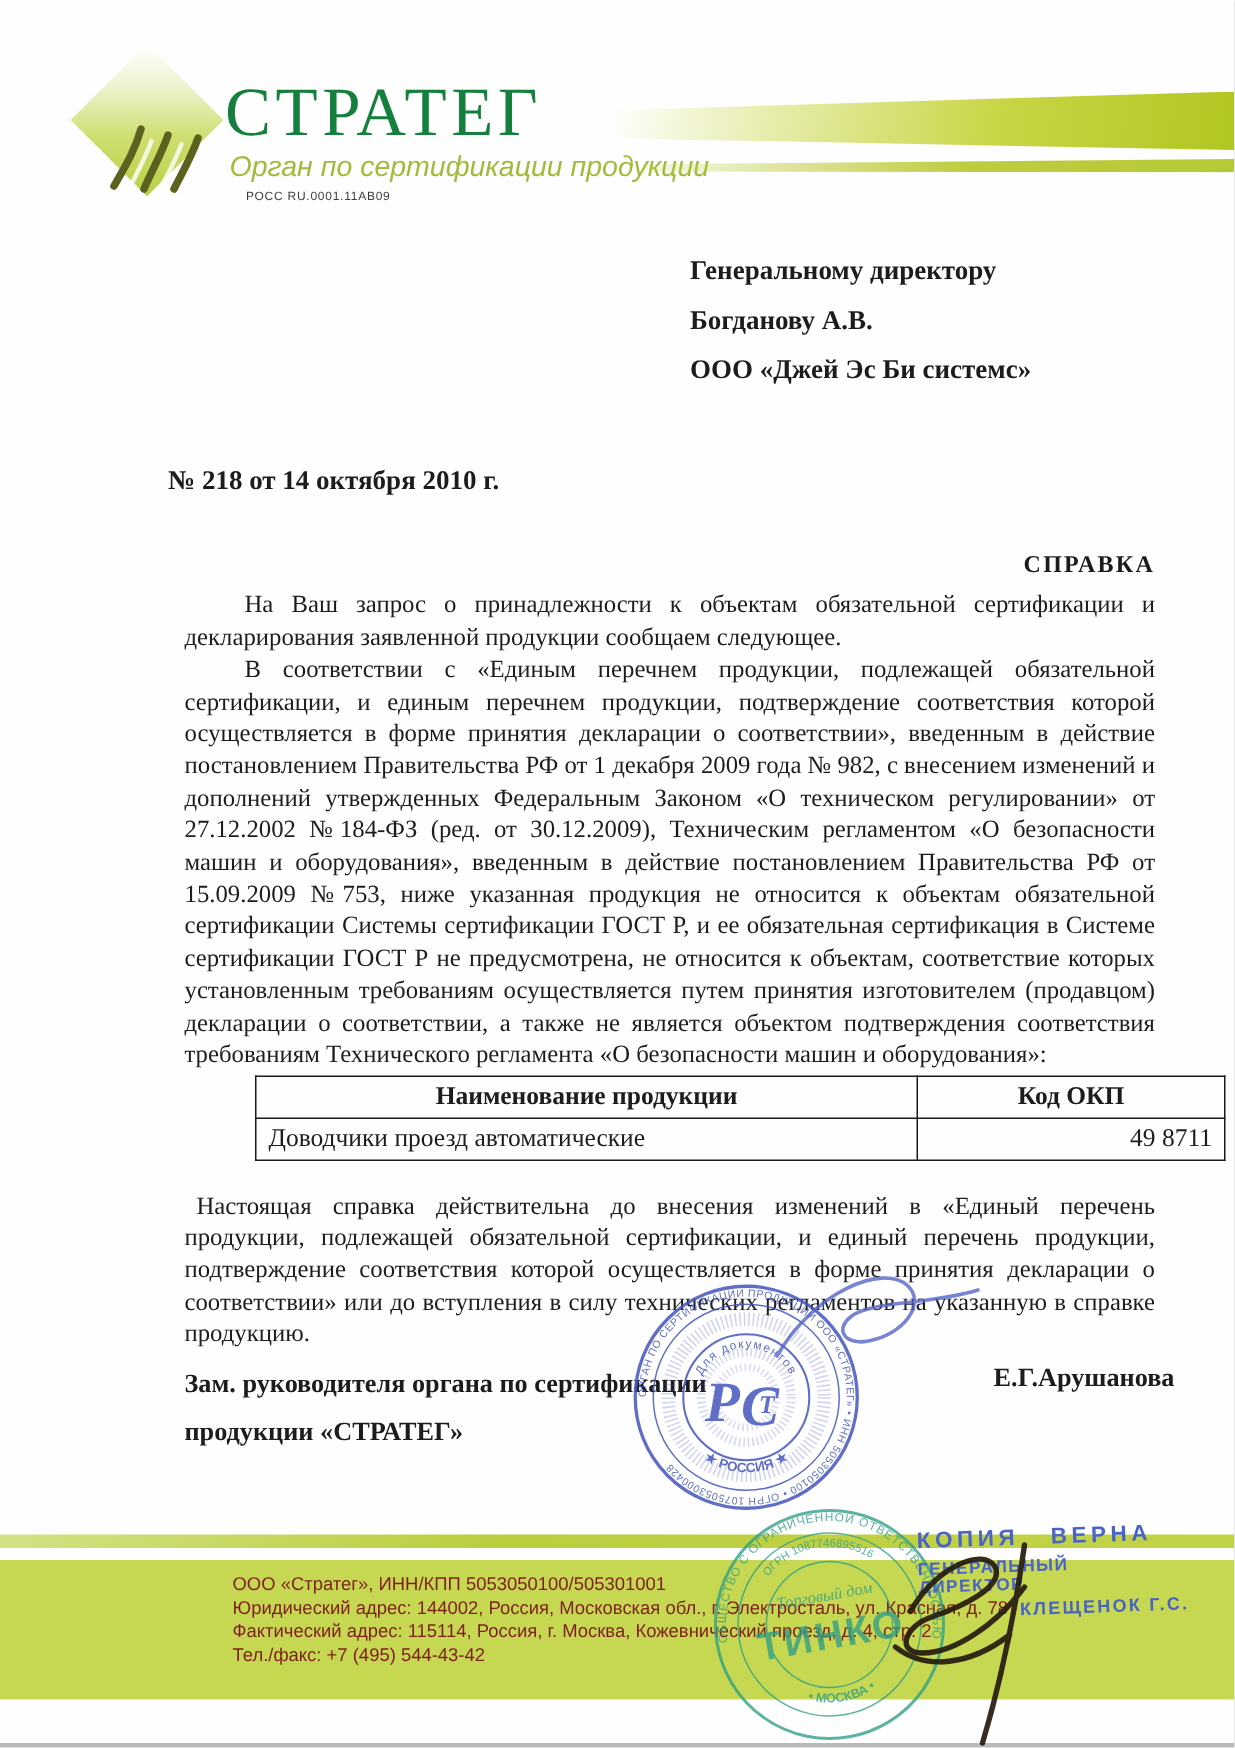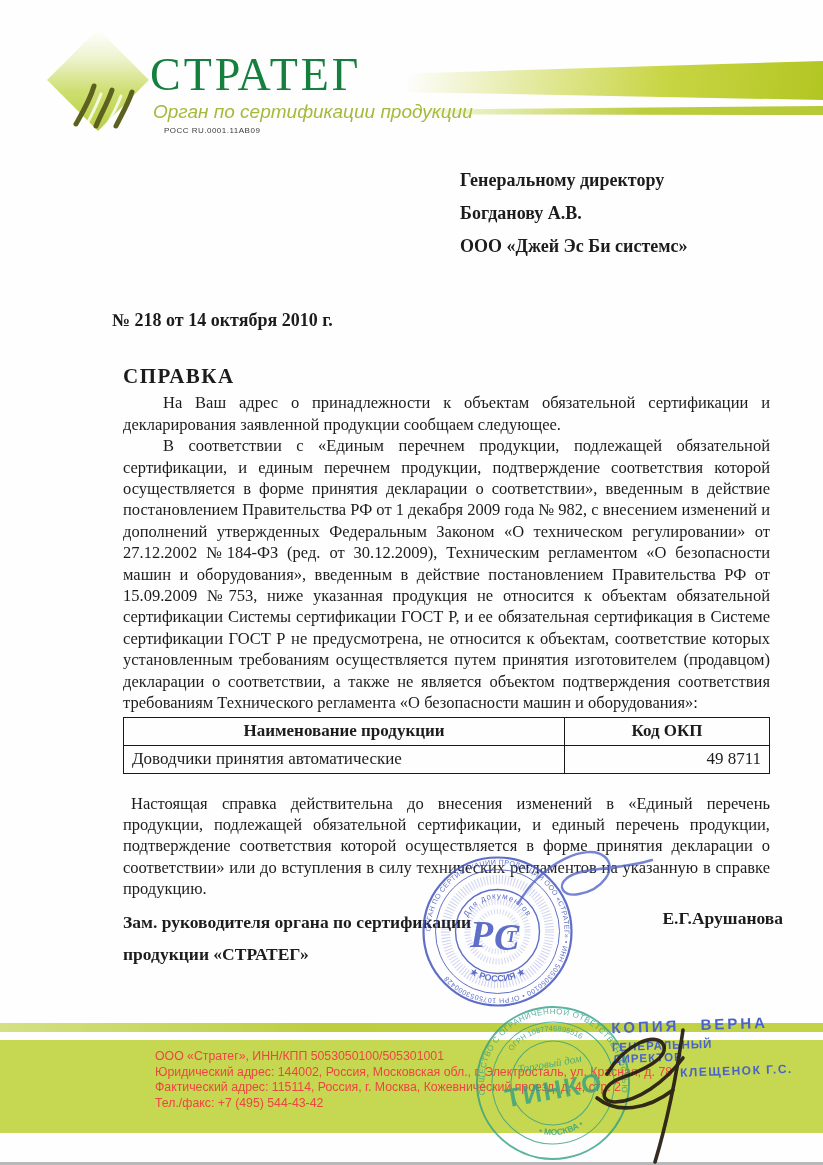--- a/index.html
+++ b/index.html
@@ -23,40 +23,40 @@
   .band2{position:absolute;left:428px;top:106px;width:395px;height:9px;
          background:linear-gradient(to right,rgba(196,209,72,.12),#bccd3e 55%,#b6c937);
          clip-path:polygon(0 40%,100% 0,100% 100%,0 92%);}
   
   .recipient{position:absolute;left:460px;top:164px;font-weight:bold;font-size:18px;
              line-height:33px;width:330px;}
   .refline{position:absolute;left:112px;top:310px;font-weight:bold;font-size:18px;}
   
   .doc-body{position:absolute;left:123px;right:53px;top:366px;font-size:16.5px;
             line-height:21.4px;text-align:justify;}
-  .doc-title{text-align:left;font-weight:bold;font-size:21px;letter-spacing:1.5px;margin:0 0 5px 0;}
+  .doc-title{text-align:right;font-weight:bold;font-size:16px;letter-spacing:1.5px;margin:0 0 5px 0;}
   .doc-body p{margin:0;text-indent:40px;}
   .doc-body p.p3{margin-top:19px;text-indent:8px;}
-  table.okp{border-collapse:collapse;width:100%;margin-top:3px;}
+  table.okp{border-collapse:collapse;width:100%;margin-top:3px;margin-left:47px;}
   table.okp th,table.okp td{border:1.6px solid #1a1a1a;font-size:17px;padding:1px 8px;height:25px;}
   table.okp th{font-weight:bold;text-align:center;}
   table.okp td.name{text-align:left;}
   table.okp td.code{text-align:right;width:188px;}
   
   .sign-row{position:absolute;left:123px;top:906px;width:660px;font-weight:bold;font-size:17.5px;}
   .sign-pos{position:absolute;left:0;top:0;width:360px;line-height:32px;}
   .sign-name{position:absolute;right:0;top:2px;}
   .stamp-blue{position:absolute;left:420px;top:854px;opacity:.85;}
   .pen-blue{position:absolute;left:508px;top:840px;opacity:.8;}
   
   .band3{position:absolute;left:0;top:1023px;width:823px;height:9px;
          background:linear-gradient(to right,#d3e184,#bccd3e 40%,#c2d348);}
   .footer-block{position:absolute;left:0;top:1040px;width:823px;height:93px;background:#c6d751;}
   .footer-text{position:absolute;left:155px;top:1049px;font-family:"Liberation Sans",sans-serif;
-               font-size:12.3px;line-height:15.6px;color:#ef4444;z-index:2;}
+               font-size:12.3px;line-height:15.6px;color:#7f1d1d;z-index:2;}
   .stamp-tinko{position:absolute;left:473px;top:1003px;opacity:.78;transform:rotate(-10deg);z-index:3;}
   .copy-stamp{position:absolute;left:612px;top:1016px;width:180px;transform:rotate(-2deg);
               color:#4a63c8;font-family:"Liberation Sans",sans-serif;font-weight:bold;z-index:4;}
   .copy-l1{font-size:15px;letter-spacing:3px;word-spacing:14px;}
   .copy-l2{font-size:11.5px;letter-spacing:1px;word-spacing:8px;margin-top:5px;}
   .copy-l3{font-size:12px;letter-spacing:1.5px;margin-top:3px;text-align:right;}
   .pen-dark{position:absolute;left:585px;top:1012px;z-index:5;}
   .scan-edge{position:absolute;left:0;bottom:0;width:823px;height:3px;background:#b9b9b9;}
 </style>
 </head>
@@ -81,30 +81,30 @@
   <div class="recipient">
     <div>Генеральному директору</div>
     <div>Богданову А.В.</div>
     <div>ООО «Джей Эс Би системс»</div>
   </div>
 
   <div class="refline">№  218 от 14 октября 2010 г.</div>
 
   <div class="doc-body">
     <div class="doc-title">СПРАВКА</div>
-    <p>На Ваш адрес о принадлежности к объектам обязательной сертификации и декларирования заявленной продукции сообщаем следующее.</p>
+    <p>На Ваш запрос о принадлежности к объектам обязательной сертификации и декларирования заявленной продукции сообщаем следующее.</p>
     <p>В соответствии с «Единым перечнем продукции, подлежащей обязательной сертификации, и единым перечнем продукции, подтверждение соответствия которой осуществляется в форме принятия декларации о соответствии», введенным в действие постановлением Правительства РФ от 1 декабря 2009 года № 982, с внесением  изменений и дополнений утвержденных Федеральным Законом «О техническом регулировании» от 27.12.2002 №184-ФЗ (ред. от 30.12.2009), Техническим регламентом «О безопасности машин и оборудования», введенным в действие постановлением Правительства РФ от 15.09.2009 №753, ниже указанная продукция не относится  к объектам обязательной сертификации Системы сертификации ГОСТ Р, и ее обязательная сертификация в Системе сертификации ГОСТ Р не предусмотрена, не относится к объектам, соответствие которых установленным требованиям осуществляется путем принятия изготовителем (продавцом) декларации о соответствии, а также не является объектом подтверждения соответствия требованиям Технического регламента «О безопасности машин и оборудования»:</p>
     <table class="okp">
       <tbody>
           <tr>
         <th>Наименование продукции</th>
         <th>Код ОКП</th>
       </tr>
       <tr>
-        <td class="name">Доводчики принятия автоматические</td>
+        <td class="name">Доводчики проезд автоматические</td>
         <td class="code">49 8711</td>
       </tr>
     </tbody>
       </table>
     <p class="p3">Настоящая справка действительна до внесения изменений в «Единый перечень продукции, подлежащей обязательной сертификации, и единый перечень продукции, подтверждение соответствия которой осуществляется в форме принятия декларации о соответствии» или до вступления в силу технических регламентов на указанную в справке продукцию.</p>
   </div>
 
   <div class="sign-row">
     <div class="sign-pos">Зам. руководителя органа по сертификации продукции «СТРАТЕГ»</div>
     <div class="sign-name">Е.Г.Арушанова</div>

